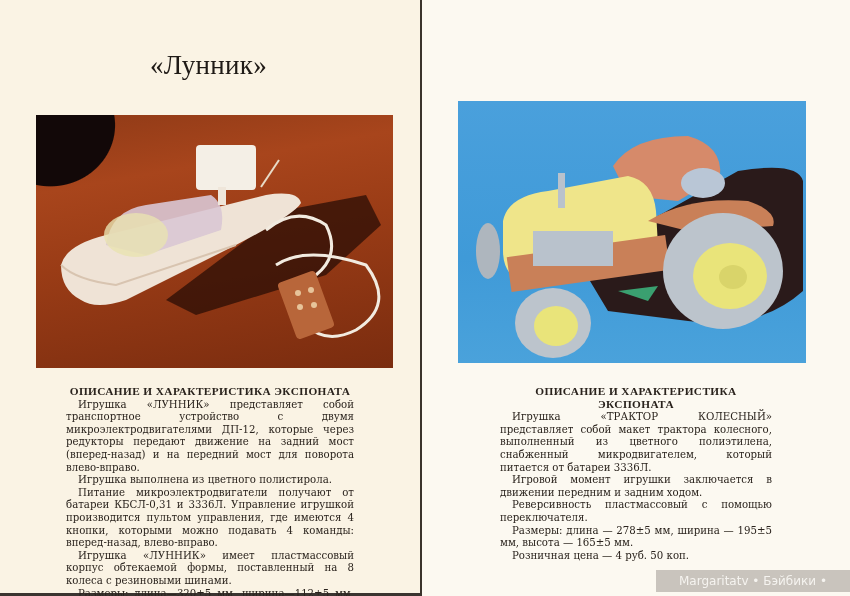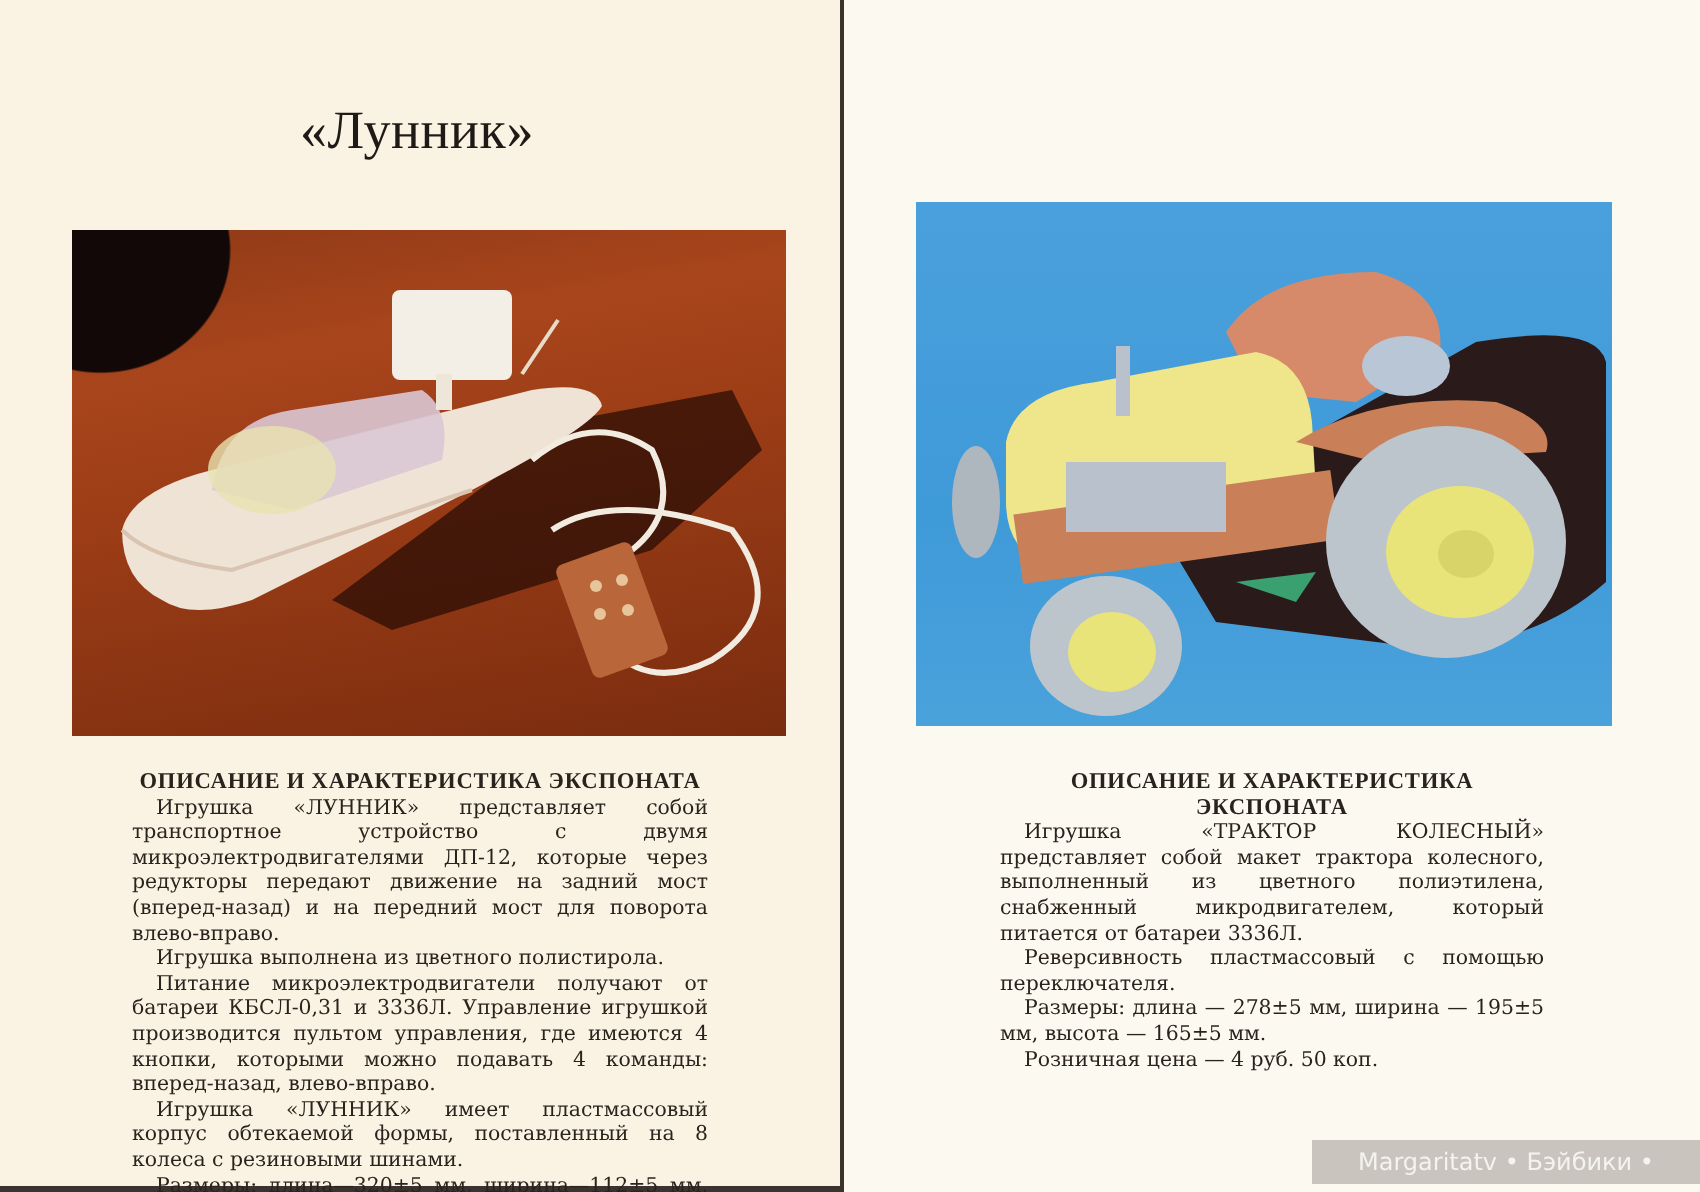--- a/index.html
+++ b/index.html
@@ -92,19 +92,20 @@
 
       <ellipse cx="95" cy="222" rx="38" ry="35" fill="#bcc4cc"></ellipse>
       <ellipse cx="98" cy="225" rx="22" ry="20" fill="#e9e47a"></ellipse>
 
       <ellipse cx="30" cy="150" rx="12" ry="28" fill="#aeb6be"></ellipse>
     </svg>
   </div>
   <div class="section">
     <h3>ОПИСАНИЕ И ХАРАКТЕРИСТИКА ЭКСПОНАТА</h3>
     <p>Игрушка «ТРАКТОР КОЛЕСНЫЙ» представляет собой макет трактора колесного, выполненный из цветного полиэтилена, снабженный микродвигателем, который питается от батареи 3336Л.</p>
+    <p>Игровой момент игрушки заключается в движении передним и задним ходом.</p>
     <p>Реверсивность пластмассовый с помощью переключателя.</p>
     <p>Размеры: длина — 278±5 мм, ширина — 195±5 мм, высота — 165±5 мм.</p>
     <p>Розничная цена — 4 руб. 50 коп.</p>
   </div>
 </div>
 
 <div class="watermark">Margaritatv • Бэйбики • babiki.ru</div>
 
 </body></html>

